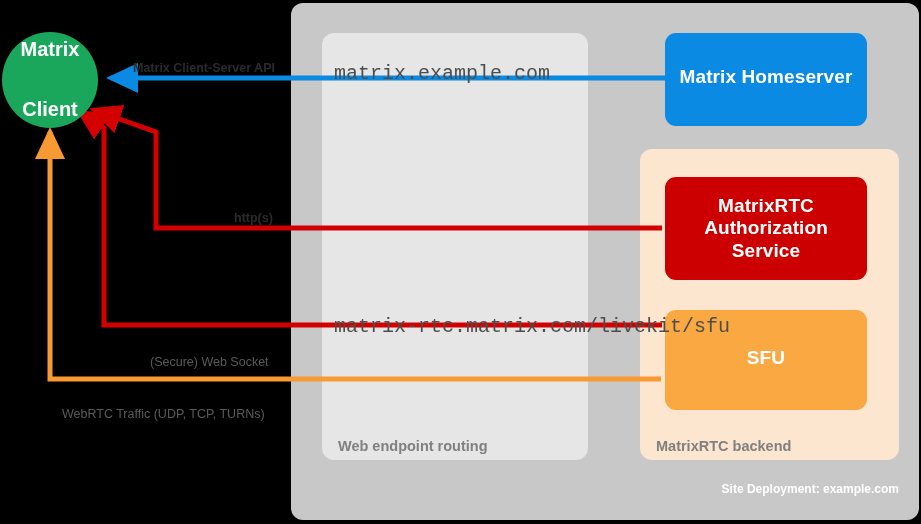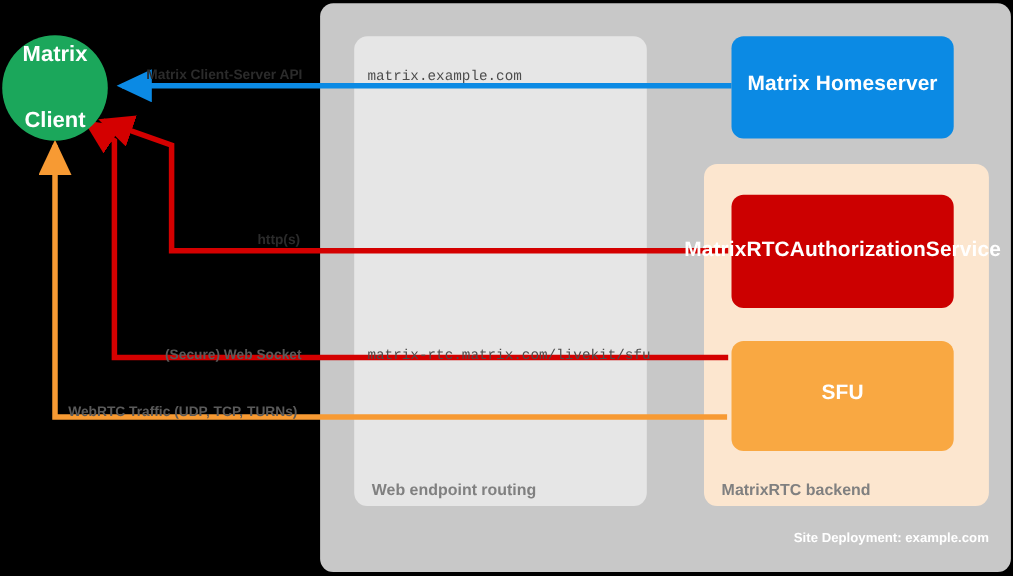--- a/index.html
+++ b/index.html
@@ -52,36 +52,37 @@
     position: absolute;
     color: #ffffff;
     font-weight: bold;
     font-size: 12px;
     text-align: right;
   }
   .edge-label-mono {
     position: absolute;
     color: #4d4d4d;
     font-family: "Liberation Mono", "DejaVu Sans Mono", monospace;
-    font-size: 13px;
+    font-size: 20px;
     white-space: nowrap;
   }
   .edge-label-dark {
     position: absolute;
     color: #2b2b2b;
     font-weight: bold;
     font-size: 12.5px;
     white-space: nowrap;
   }
   .edge-label-gray {
     position: absolute;
     color: #5a5a5a;
-    font-weight: bold;
+    font-weight: normal;
     font-size: 12.5px;
     white-space: nowrap;
+    margin-top: 40px;
   }
 </style>
 </head>
 <body>
 
 <div id="canvas">
 
   <svg class="layer" viewBox="0 0 921 524">
     <defs>
       <marker id="ah-blue" markerWidth="7" markerHeight="7" refX="5.4" refY="3" orient="auto">
@@ -120,21 +121,21 @@
 
   <div class="node-label" style="left:2px; top:32px; width:96px; height:96px; flex-direction:column;gap:36px;">
     <span class="circle-title">Matrix</span>
     <span class="circle-title">Client</span>
   </div>
 
   <div class="node-label" style="left:665px; top:33px; width:202px; height:89px;">
     <span class="box-title">Matrix Homeserver</span>
   </div>
 
-  <div class="node-label" style="left:665px; top:177px; width:202px; height:103px; flex-direction:row;">
+  <div class="node-label" style="left:665px; top:177px; width:202px; height:103px; flex-direction:column;">
     <span class="box-title">MatrixRTC</span>
     <span class="box-title">Authorization</span>
     <span class="box-title">Service</span>
   </div>
 
   <div class="node-label" style="left:665px; top:310px; width:202px; height:96px;">
     <span class="box-title">SFU</span>
   </div>
 
   <div class="container-caption" style="left:338px; top:438px;">Web endpoint routing</div>

